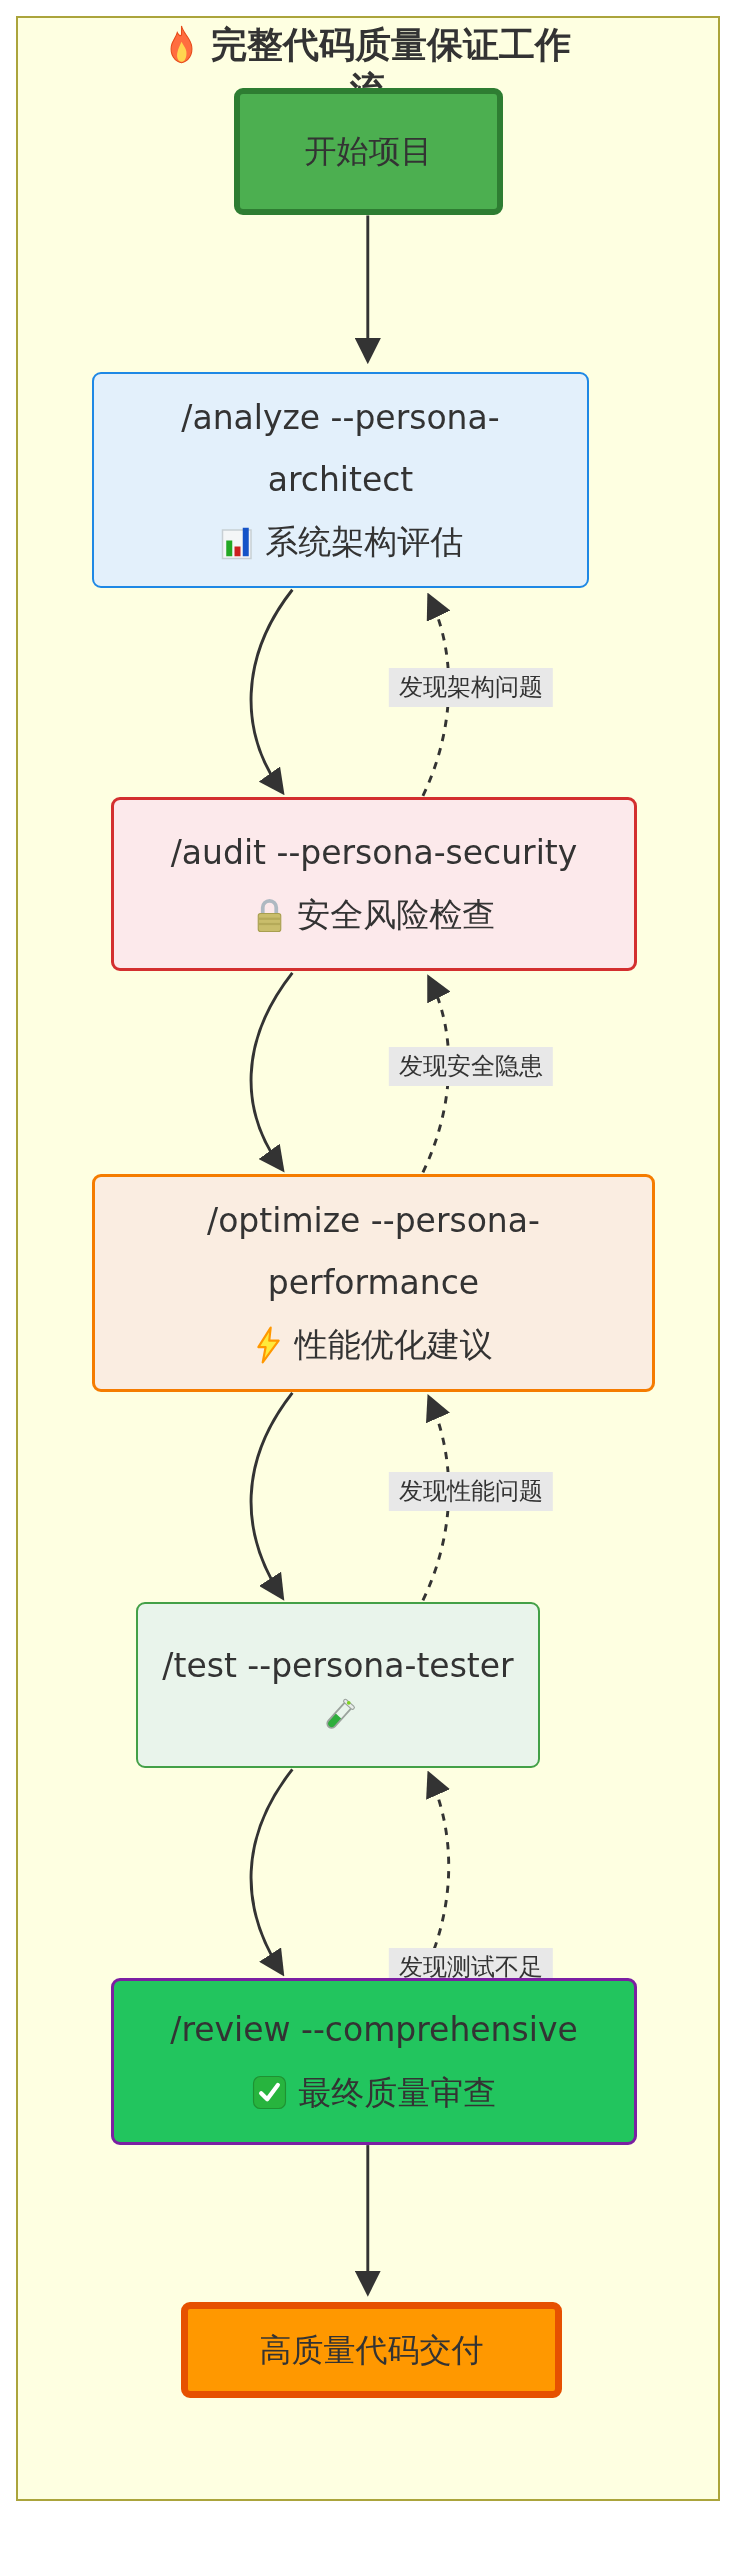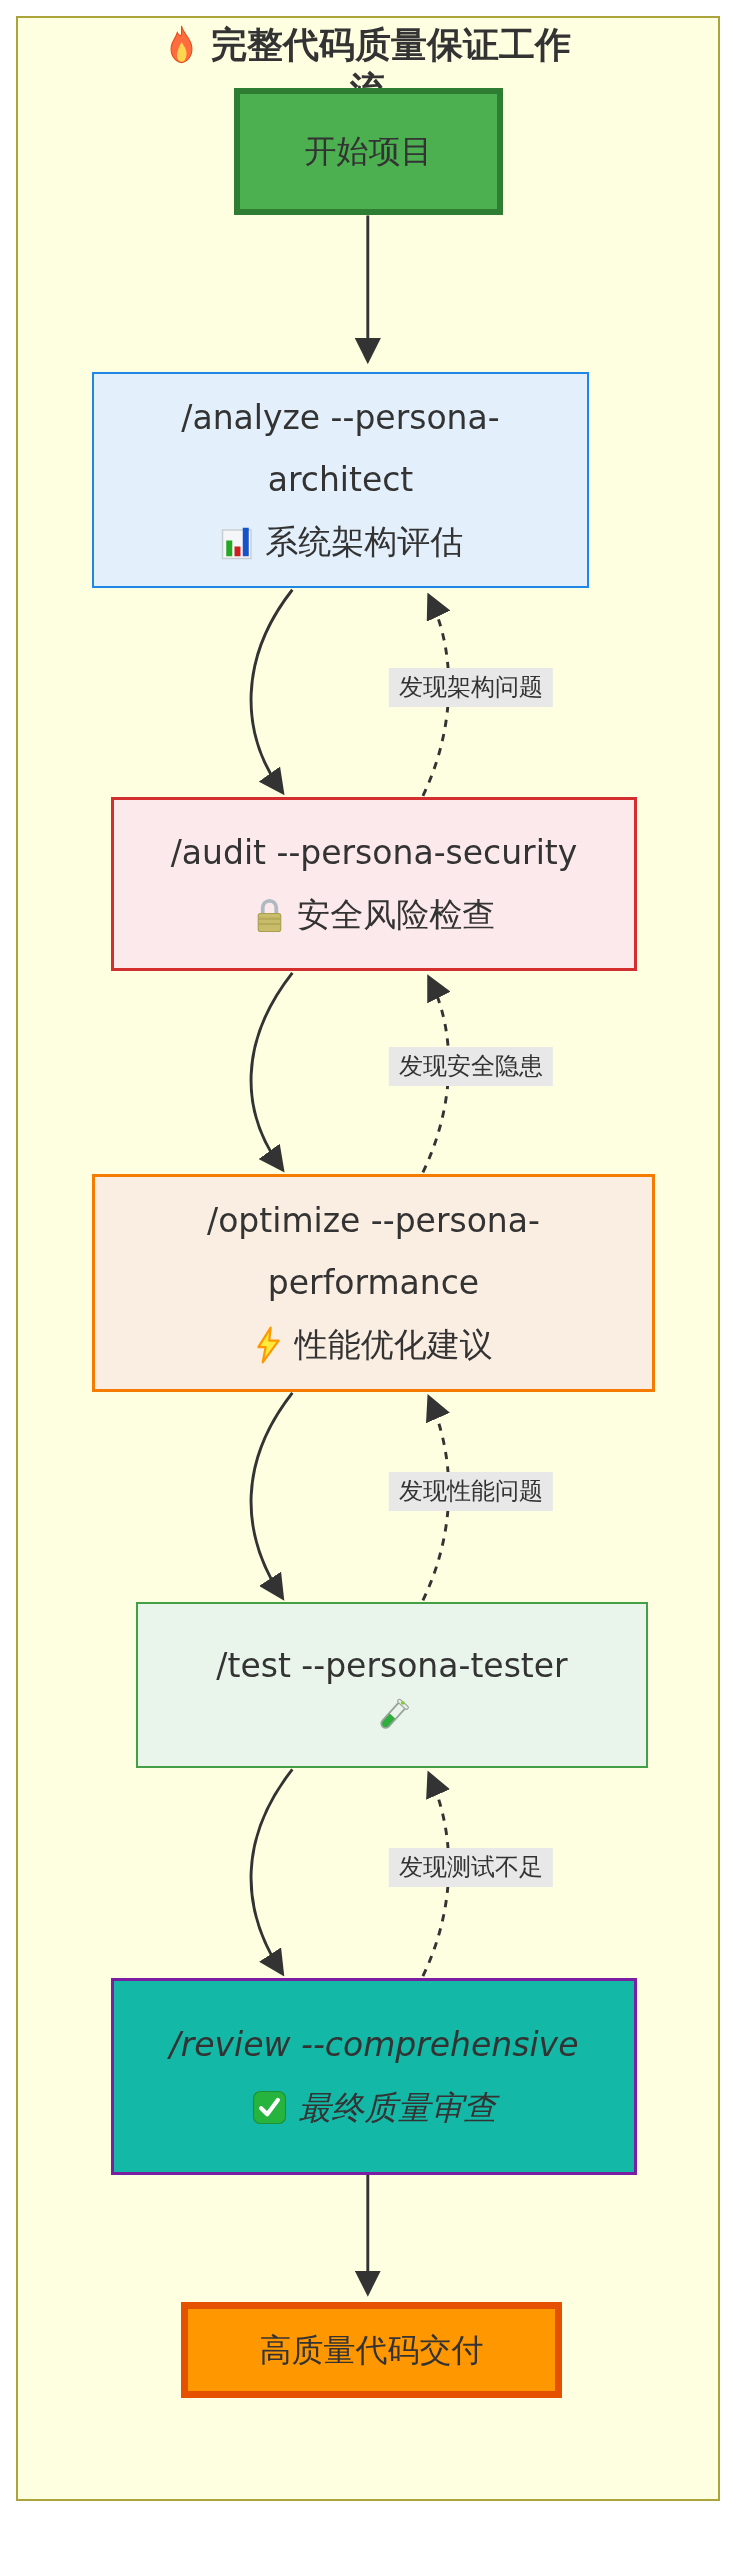--- a/index.html
+++ b/index.html
@@ -14,36 +14,36 @@
   .title .icon svg{display:block;}
   
   .edges{position:absolute;left:0;top:0;z-index:2;pointer-events:none;}
   
   .edge-label{position:absolute;left:471px;transform:translateX(-50%);z-index:3;
               background:#E8E8E8;color:#333;font-size:24px;line-height:1.15;
               padding:5.8px 10.2px;white-space:nowrap;}
   
   .node{position:absolute;box-sizing:border-box;z-index:4;display:flex;
         flex-direction:column;align-items:center;justify-content:center;
-        text-align:center;color:#333;font-size:33px;line-height:1.88;}
+        text-align:center;color:#333;font-size:33px;line-height:1.88;border-radius:9px;}
   .nline{display:flex;align-items:center;justify-content:center;gap:11.6px;white-space:nowrap;}
   .icon{display:inline-flex;align-items:center;}
   .icon svg{display:block;}
   .node-start{left:234px;top:88px;width:269px;height:127px;
               background:#4CAF50;border:6.5px solid #2E7D32;font-size:32px;}
   .node-analyze{left:92px;top:372px;width:497px;height:216px;
               background:#E3F0FB;border:2.9px solid #1E88E5;}
   .node-audit{left:111px;top:797px;width:526px;height:174px;
               background:#FCE9EB;border:3.6px solid #D32F2F;}
   .node-optimize{left:92px;top:1174px;width:563px;height:218px;
               background:#FAEDE1;border:3.6px solid #F57C00;}
-  .node-test{left:136px;top:1602px;width:512px;height:166px;
+  .node-test{left:136px;top:1602px;width:404px;height:166px;
               background:#E9F4EB;border:2.9px solid #43A047;}
-  .node-review{left:111px;top:1978px;width:526px;height:197px;
-              background:#14b8a6;border:3.6px solid #7B1FA2;font-style:italic;}
+  .node-review{left:111px;top:1978px;width:526px;height:167px;
+              background:#22c55e;border:3.6px solid #7B1FA2;}
   .node-deliver{left:181px;top:2302px;width:381px;height:96px;
               background:#FF9800;border:7.3px solid #E65100;font-size:32px;}
 </style>
 </head>
 <body>
 
 <div class="page">
   <div class="canvas"></div>
 
   <div class="title">
@@ -85,21 +85,21 @@
 
       <path d="M583,2723 C627,2632 630,2532 593,2448" stroke-dasharray="10 10" marker-end="url(#arrow)"></path>
 
       <path d="M507,2956 L507,3156" marker-end="url(#arrow)"></path>
     </g>
   </svg>
 
   <div class="edge-label" style="top:668px">发现架构问题</div>
   <div class="edge-label" style="top:1047px">发现安全隐患</div>
   <div class="edge-label" style="top:1472px">发现性能问题</div>
-  <div class="edge-label" style="top:1848px">发现测试不足</div>
+  <div class="edge-label" style="top:1948px">发现测试不足</div>
 
   <div class="node node-start">
     <div class="nline">开始项目</div>
   </div>
 
   <div class="node node-analyze">
     <div class="nline">/analyze --persona-</div>
     <div class="nline">architect</div>
     <div class="nline">
       <span class="icon">

